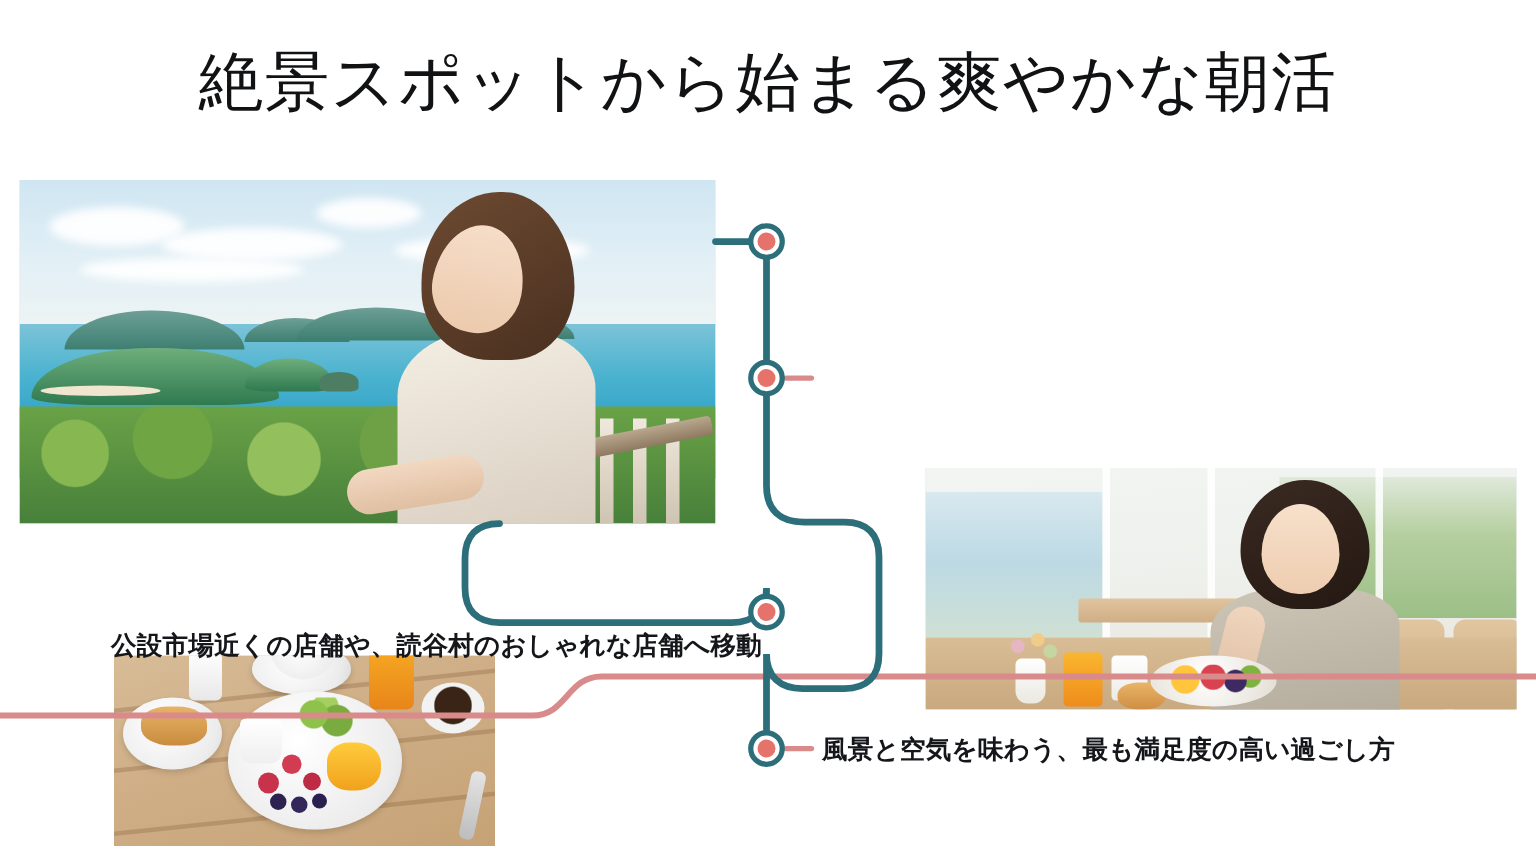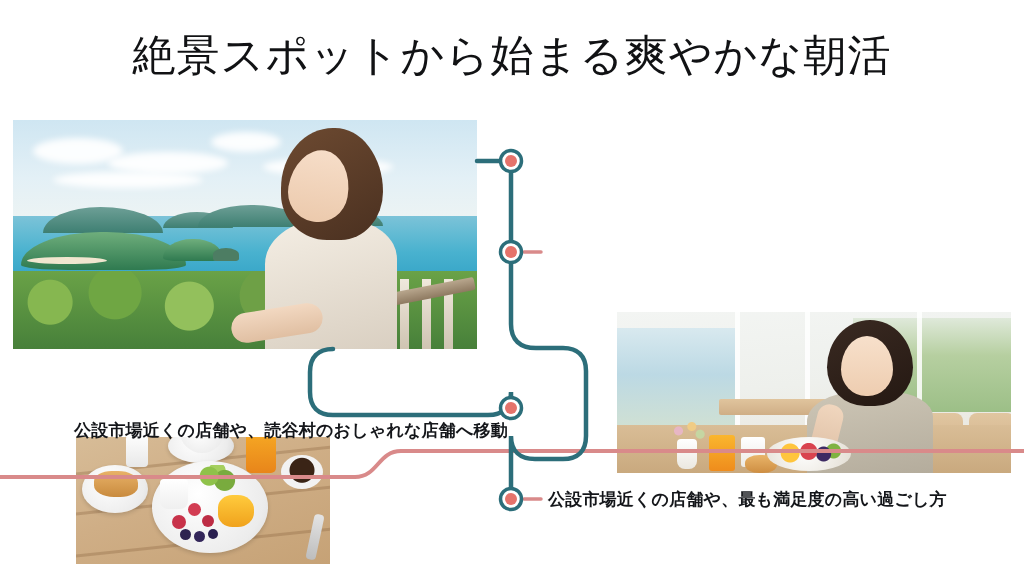--- a/index.html
+++ b/index.html
@@ -436,15 +436,15 @@
     <g>
       <circle cx="511" cy="499" r="10.5" fill="#ffffff" stroke="#2c6e7a" stroke-width="3.5"></circle>
       <circle cx="511" cy="499" r="6" fill="#e5736b"></circle>
     </g>
   </svg>
 
 
 
   <div class="callout" id="callout-3">公設市場近くの店舗や、読谷村のおしゃれな店舗へ移動</div>
 
-  <div class="callout" id="callout-4">公設市場近くの店舗や、最も満足度の高い過ごし方</div>
+  <div class="callout" id="callout-4">風景と空気を味わう、最も満足度の高い過ごし方</div>
 
 </div>
 
 </body></html>

